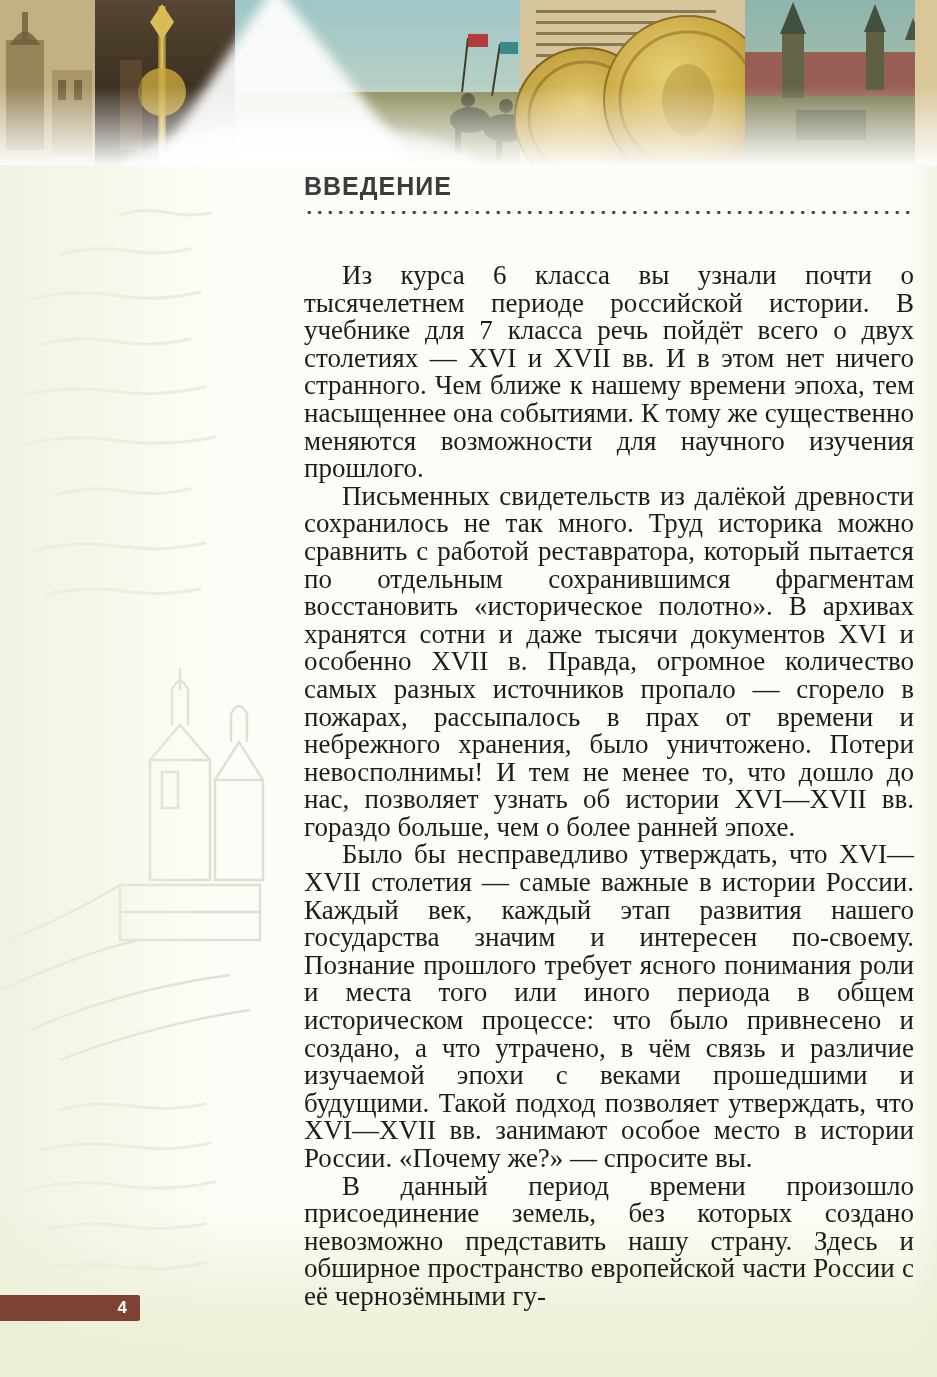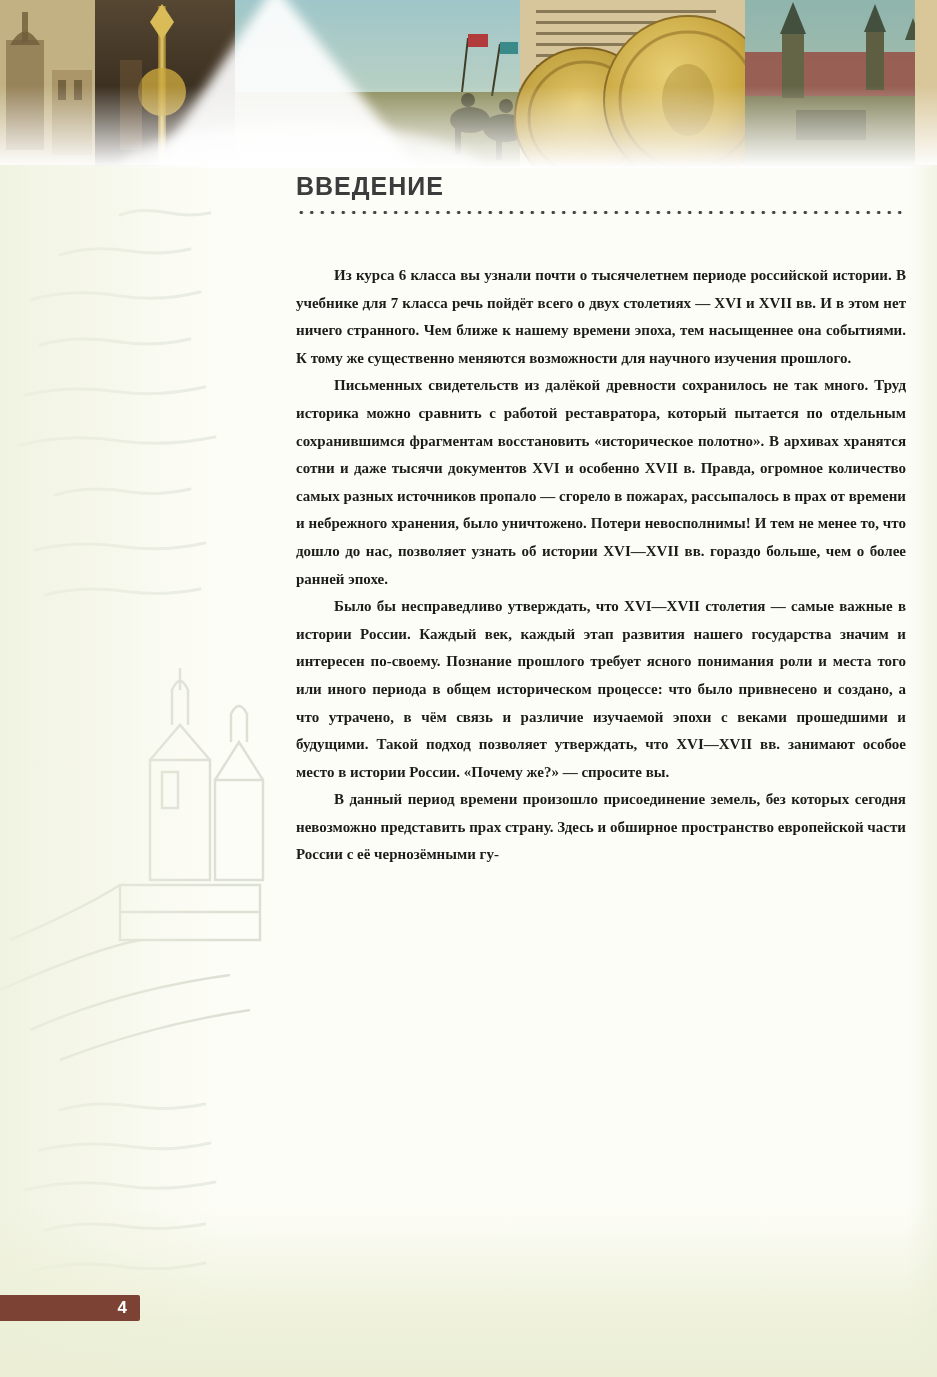--- a/index.html
+++ b/index.html
@@ -14,37 +14,37 @@
     background:linear-gradient(to top,#ecefd6 0%,rgba(236,239,214,.85) 35%,rgba(236,239,214,0) 100%);}
   .tint-left{position:absolute;left:0;top:165px;bottom:0;width:250px;
     background:linear-gradient(to right,rgba(238,241,221,.85),rgba(238,241,221,0) 88%);}
   .tint-right{position:absolute;right:0;top:165px;bottom:0;width:30px;
     background:linear-gradient(to left,rgba(233,236,215,.55),rgba(233,236,215,0));}
   
   .banner{position:absolute;top:0;left:0;width:937px;height:168px;}
   
   .ghost{position:absolute;pointer-events:none;}
   
-  .column{position:absolute;left:296px;top:172px;width:610px;}
+  .column{position:absolute;left:304px;top:172px;width:610px;}
   .section-heading{
     font-family:"Liberation Sans", sans-serif;
     font-weight:bold;font-size:25px;letter-spacing:1px;color:#3c3c3c;margin:0;
   }
   .dotted-rule{
     margin-top:9px;height:5px;width:100%;
     background-image:radial-gradient(circle,#474747 1.7px,rgba(0,0,0,0) 2px);
     background-size:10.5px 5px;background-repeat:repeat-x;background-position:0 50%;
   }
   .chapter-title{
     font-family:"Liberation Sans", sans-serif;
     font-weight:bold;font-size:34px;color:#b3582a;margin:60px 0 0 0;letter-spacing:.5px;
   }
   .bodytext{margin-top:47px;color:#1c1c1a;}
   .bodytext p{
-    margin:0;font-size:15px;line-height:27.6px;text-align:justify;text-indent:38px;font-weight:bold;
+    margin:0;font-size:27px;line-height:27.6px;text-align:justify;text-indent:38px;
   }
   
   .pagebar{
     position:absolute;left:0;top:1295px;width:140px;height:26px;
     background:#7c4334;color:#ffffff;
     font-family:"Liberation Sans", sans-serif;font-weight:bold;font-size:17px;
     line-height:26px;text-align:right;padding-right:13px;box-sizing:border-box;
     border-radius:0 2px 2px 0;
   }
 </style>
@@ -230,21 +230,21 @@
   <div class="tint-right"></div>
   <div class="tint-bottom"></div>
 
   <div class="column">
     <h2 class="section-heading">ВВЕДЕНИЕ</h2>
     <div class="dotted-rule"></div>
     <div class="bodytext">
       <p>Из курса 6 класса вы узнали почти о тысячелетнем периоде российской истории. В учебнике для 7 класса речь пойдёт всего о двух столетиях — XVI и XVII вв. И в этом нет ничего странного. Чем ближе к нашему времени эпоха, тем насыщеннее она событиями. К тому же существенно меняются возможности для научного изучения прошлого.</p>
       <p>Письменных свидетельств из далёкой древности сохранилось не так много. Труд историка можно сравнить с работой реставратора, который пытается по отдельным сохранившимся фрагментам восстановить «историческое полотно». В архивах хранятся сотни и даже тысячи документов XVI и особенно XVII в. Правда, огромное количество самых разных источников пропало — сгорело в пожарах, рассыпалось в прах от времени и небрежного хранения, было уничтожено. Потери невосполнимы! И тем не менее то, что дошло до нас, позволяет узнать об истории XVI—XVII вв. гораздо больше, чем о более ранней эпохе.</p>
       <p>Было бы несправедливо утверждать, что XVI—XVII столетия — самые важные в истории России. Каждый век, каждый этап развития нашего государства значим и интересен по-своему. Познание прошлого требует ясного понимания роли и места того или иного периода в общем историческом процессе: что было привнесено и создано, а что утрачено, в чём связь и различие изучаемой эпохи с веками прошедшими и будущими. Такой подход позволяет утверждать, что XVI—XVII вв. занимают особое место в истории России. «Почему же?» — спросите вы.</p>
-      <p>В данный период времени произошло присоединение земель, без которых сегодня невозможно представить прах страну. Здесь и обширное пространство европейской части России с её чернозёмными гу-</p>
+      <p>В данный период времени произошло присоединение земель, без которых создано невозможно представить нашу страну. Здесь и обширное пространство европейской части России с её чернозёмными гу-</p>
     </div>
   </div>
 
   <div class="pagebar">
     <span>4</span>
   </div>
 
 </div>
 
 </body></html>

